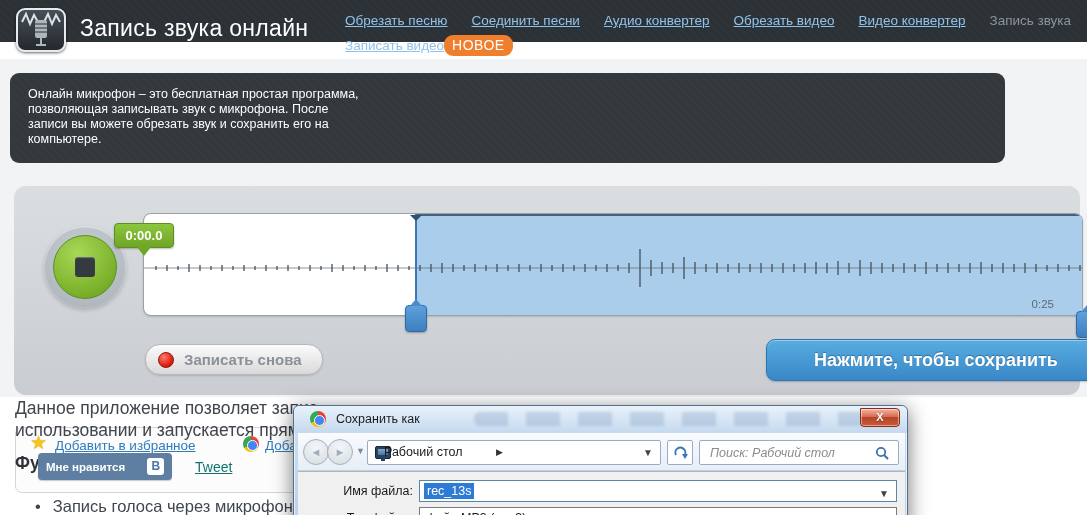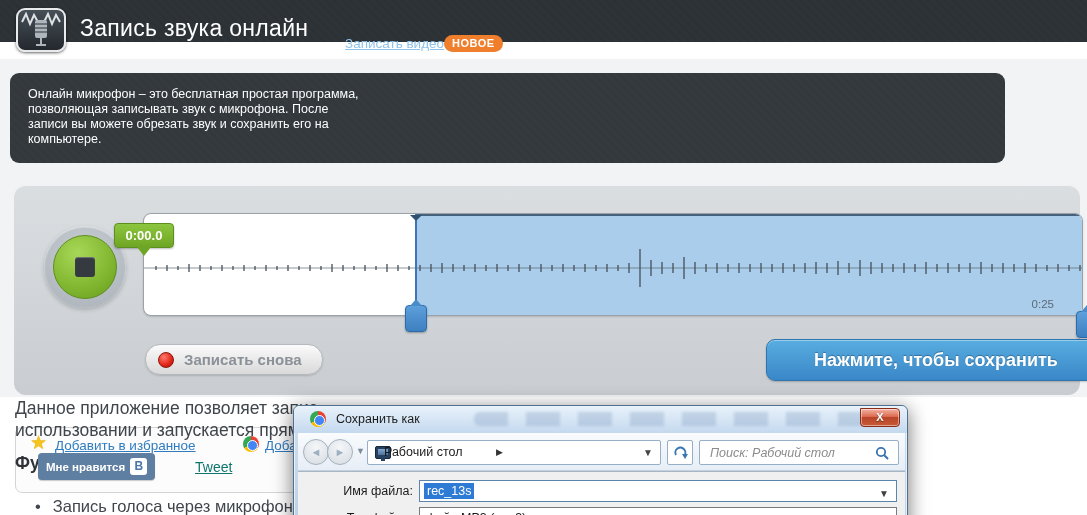--- a/index.html
+++ b/index.html
@@ -15,21 +15,21 @@
   .header { left:0; top:0; width:1087px; height:42px;
     background:repeating-linear-gradient(45deg,#2c3136 0 3px,#2e3338 3px 6px); }
   .logo-box { left:16px; top:8px; width:50px; height:44px; border-radius:9px;
     background:linear-gradient(#474f57,#23282d); border:2px solid #e8eaec;
     box-shadow:0 1px 3px rgba(0,0,0,.6); }
   .site-title { left:80px; top:15px; color:#ffffff; font-size:23px; letter-spacing:.3px; }
   .nav1 { left:345px; top:13px; display:flex; gap:24px; white-space:nowrap; }
   .nav2 { left:345px; top:35px; display:flex; gap:0; align-items:center; white-space:nowrap; }
   .navlink { color:#8fc3ec; font-size:13.5px; text-decoration:underline; cursor:pointer; }
   .navcurrent { color:#8d949b; font-size:13.5px; }
-  .badge { background:#f07f2d; color:#fff; font-size:11px; font-weight:bold;
+  .badge { background:#f07f2d; color:#fff; font-size:14px; font-weight:normal;
     padding:2px 8px 3px; border-radius:9px; letter-spacing:.5px; }
 
   
   .band { left:0; top:59px; width:1087px; height:338px; background:#f2f3f4; }
   .infobox { left:10px; top:73px; width:995px; height:90px; border-radius:9px;
     background:repeating-linear-gradient(45deg,#33383d 0 3px,#353a3f 3px 6px); }
   .infobox-text { left:18px; top:14px; width:336px; color:#fdfdfd; font-size:12.5px; line-height:15px; }
 
   
   .recorder { left:14px; top:185px; width:1066px; height:210px; border-radius:12px;
@@ -94,21 +94,21 @@
   .star { left:30px; top:431px; color:#f6c41c; font-size:19px; text-shadow:0 0 1px #c79a00; z-index:3; }
   .favlink { left:55px; top:438px; color:#2f7cc0; font-size:13.5px; text-decoration:underline; z-index:3; cursor:pointer; }
   .chrome-ico { width:16px; height:16px; border-radius:50%;
     background:conic-gradient(#ea4335 0 33%,#fbbc05 33% 66%,#34a853 66% 100%); z-index:3; }
   .chrome-ico::after { content:""; position:absolute; left:3.5px; top:3.5px; width:9px; height:9px;
     border-radius:50%; background:#4285f4; border:1.5px solid #fff; }
   .chrome-1 { left:243px; top:436px; }
   .addlink { left:265px; top:438px; color:#2f7cc0; font-size:13.5px; text-decoration:underline; z-index:3; cursor:pointer; }
   .heading { left:15px; top:453px; color:#2f3338; font-size:17.5px; font-weight:bold; z-index:2; }
   .vkbtn { left:38px; top:453px; height:27px; padding:0 8px; border-radius:4px;
-    background:#5f7fa2; display:flex; align-items:center; gap:5px; z-index:3; cursor:pointer;
+    background:#5f7fa2; display:flex; align-items:center; gap:22px; z-index:3; cursor:pointer;
     box-shadow:0 1px 1px rgba(0,0,0,.2); }
   .vkbtn .lbl { color:#fff; font-size:11.5px; font-weight:bold; }
   .vkbtn .bbox { width:17px; height:17px; background:#fff; border-radius:3px;
     color:#4a76a8; font-size:12px; font-weight:bold; text-align:center; line-height:17px; }
   .tweet { left:195px; top:459px; color:#0f766e; font-size:14px; text-decoration:underline; z-index:3; cursor:pointer; }
   .bullet-row { left:35px; top:497px; color:#40464d; font-size:16.5px; white-space:nowrap; }
   .bullet-row .dot { margin-right:12px; }
 
   
   .dialog { left:293px; top:405px; width:615px; height:130px; z-index:50;
@@ -175,20 +175,28 @@
       <polyline points="26,12 30,4 34,14 38,5 42,12" fill="none" stroke="#dfe3e6" stroke-width="2"></polyline>
       <rect x="17" y="10" width="12" height="18" rx="2" fill="#aeb5bb"></rect>
       <line x1="17" y1="14" x2="29" y2="14" stroke="#585f66" stroke-width="1.5"></line>
       <line x1="17" y1="18" x2="29" y2="18" stroke="#585f66" stroke-width="1.5"></line>
       <line x1="17" y1="22" x2="29" y2="22" stroke="#585f66" stroke-width="1.5"></line>
       <line x1="23" y1="28" x2="23" y2="34" stroke="#aeb5bb" stroke-width="2"></line>
       <line x1="18" y1="35" x2="28" y2="35" stroke="#aeb5bb" stroke-width="2"></line>
     </svg>
   </div>
   <div class="abs site-title">Запись звука онлайн</div>
+  <div class="abs nav1">
+    <span class="navlink">Обрезать песню</span>
+    <span class="navlink">Соединить песни</span>
+    <span class="navlink">Аудио конвертер</span>
+    <span class="navlink">Обрезать видео</span>
+    <span class="navlink">Видео конвертер</span>
+    <span class="navcurrent">Запись звука</span>
+  </div>
   <div class="abs nav2">
     <span class="navlink">Записать видео</span>
     <span class="badge">НОВОЕ</span>
   </div>
 </div>
 
 <div class="abs band"></div>
 <div class="abs infobox">
   <div class="abs infobox-text">Онлайн микрофон – это бесплатная простая программа, позволяющая записывать звук с микрофона. После записи вы можете обрезать звук и сохранить его на компьютере.</div>
 </div>

